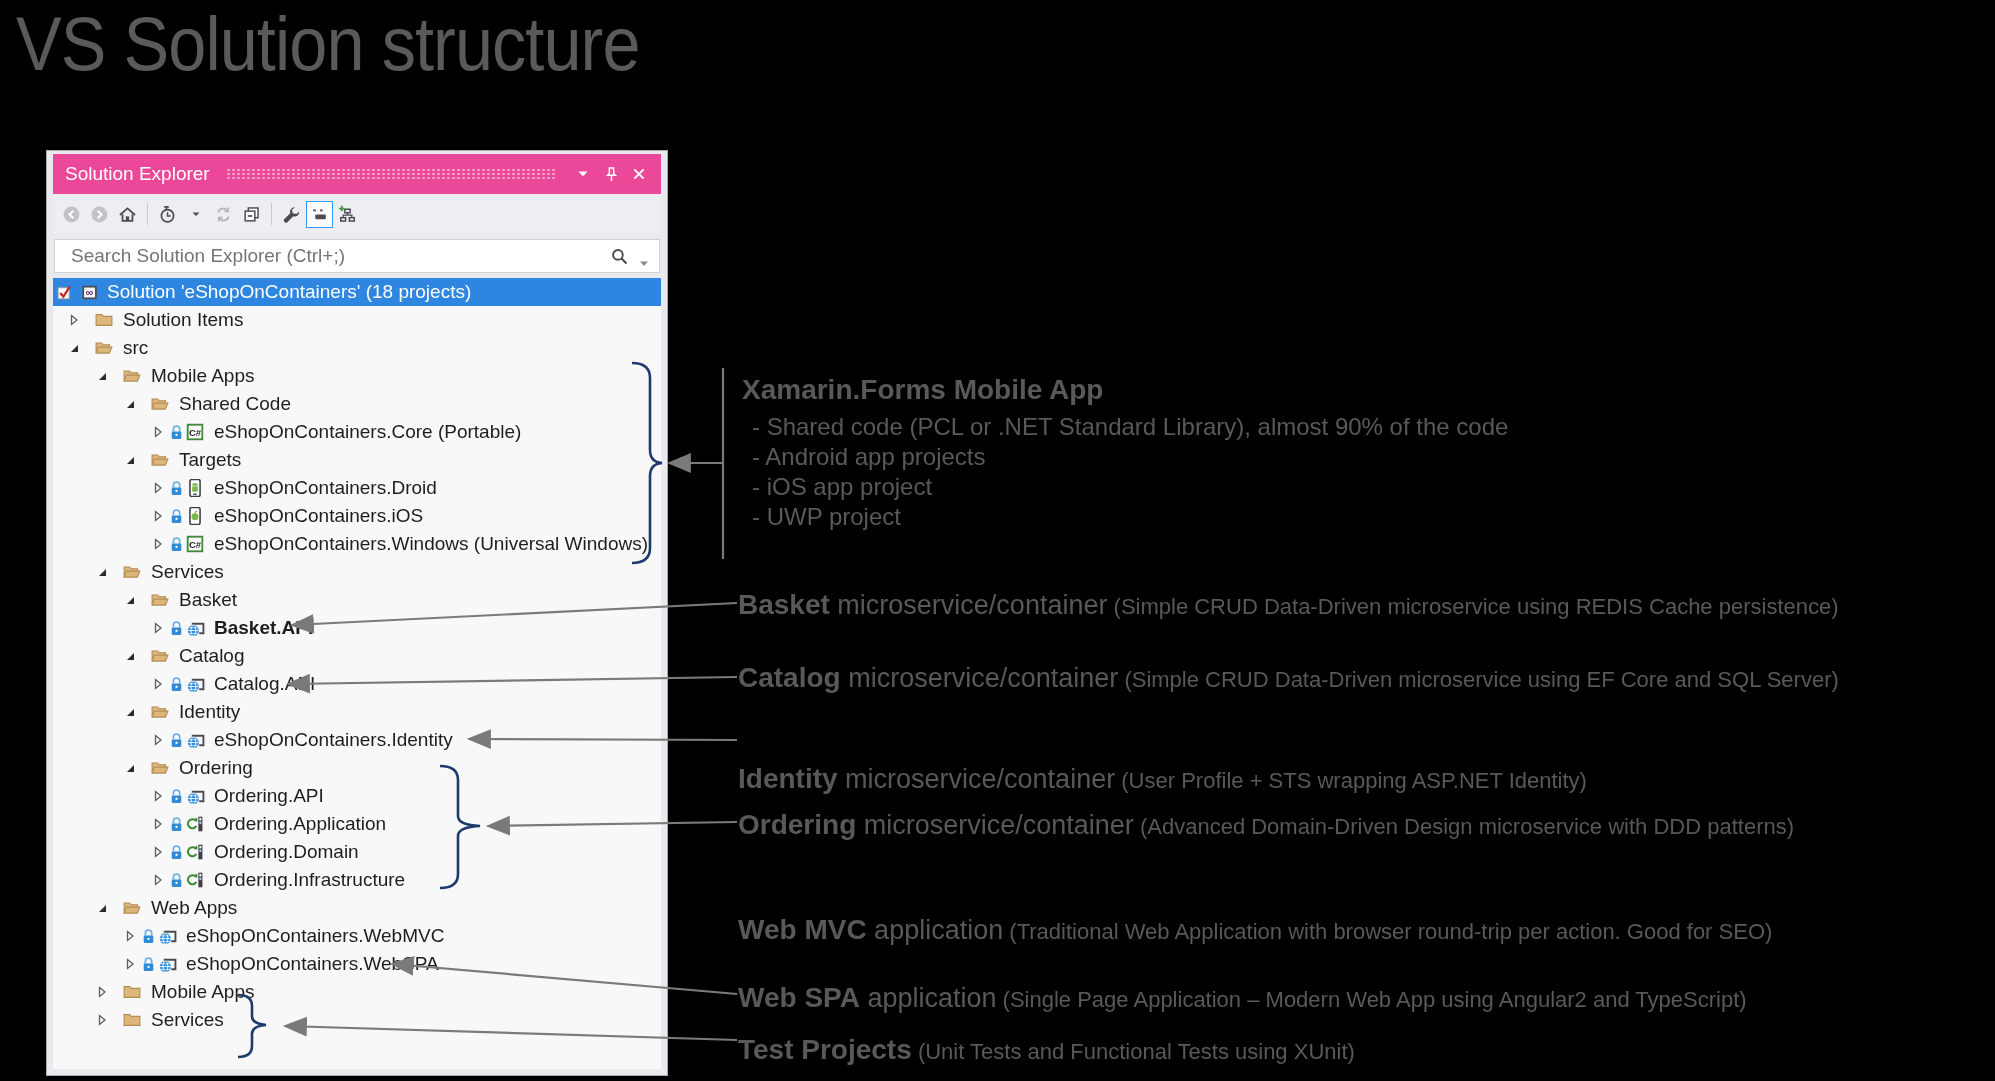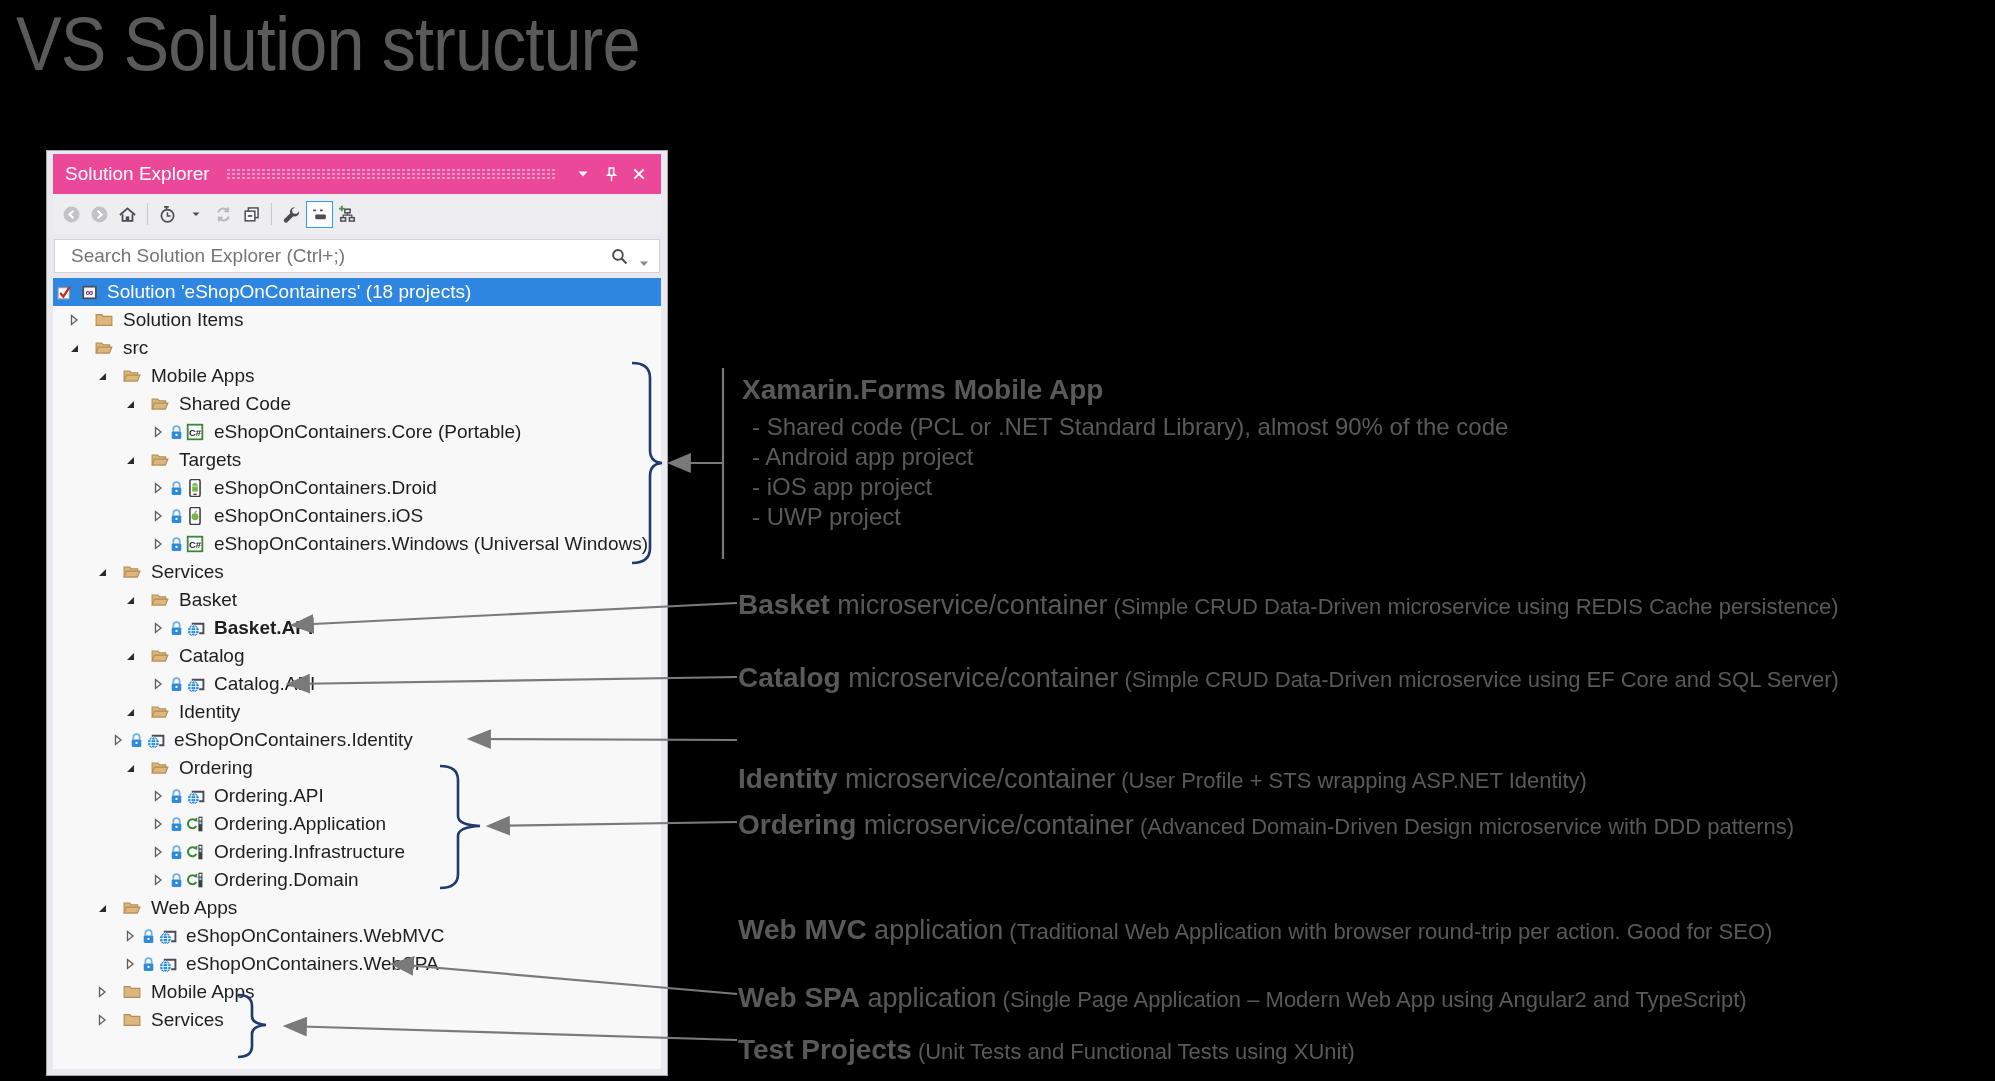--- a/index.html
+++ b/index.html
@@ -448,21 +448,21 @@
           </svg>
         </span>
         <span class="nodeicon">
           <svg width="18" height="18" viewBox="0 0 16 16">
             <path d="M1 12.5 V3.5 h4.8 l1.4 1.6 H13 V7" fill="#dcb67a" stroke="#b28d55" stroke-width="1"></path>
             <path d="M3 7.2 h12 l-2.2 5.3 H1 Z" fill="#dcb67a" stroke="#b28d55" stroke-width="1"></path>
           </svg>
         </span>
         <span class="lbl">Identity</span>
       </div>
-      <div class="row projectish" style="padding-left: 57px;">
+      <div class="row projectish" style="padding-left: 97px;">
         <span class="expander">
           <svg width="16" height="16" viewBox="0 0 16 16">
             <path d="M5.5 3.5 L11 8 L5.5 12.5 Z" fill="none" stroke="#5e5e5e" stroke-width="1.3"></path>
           </svg>
         </span>
         <span class="lock">
           <svg width="15" height="17" viewBox="0 0 14 16">
             <path d="M4 7 V5 a3 3 0 0 1 6 0 v2" fill="none" stroke="#6fb0e8" stroke-width="1.6"></path>
             <rect x="2.5" y="7" width="9" height="7" rx="1" fill="#2d8bd8"></rect>
             <circle cx="7" cy="10.2" r="1.1" fill="#fff"></circle>
@@ -558,21 +558,21 @@
         </span>
         <span class="nodeicon">
           <svg width="18" height="18" viewBox="0 0 16 16">
             <rect x="11" y="1.5" width="3.6" height="13" fill="#3f3f46"></rect>
             <rect x="11.9" y="2.6" width="1.8" height="2.2" fill="#fff"></rect>
             <rect x="11.9" y="5.9" width="1.8" height="2.2" fill="#9bd1f5"></rect>
             <path d="M8.8 5.2 A4 4 0 1 0 9.2 9.8" fill="none" stroke="#388a34" stroke-width="1.8"></path>
             <path d="M10 2.2 L10 6.2 L6.6 4.2 Z" fill="#388a34"></path>
           </svg>
         </span>
-        <span class="lbl">Ordering.Infrastructure</span>
+        <span class="lbl">Ordering.Domain</span>
       </div>
       <div class="row projectish" style="padding-left: 97px;">
         <span class="expander">
           <svg width="16" height="16" viewBox="0 0 16 16">
             <path d="M5.5 3.5 L11 8 L5.5 12.5 Z" fill="none" stroke="#5e5e5e" stroke-width="1.3"></path>
           </svg>
         </span>
         <span class="lock">
           <svg width="15" height="17" viewBox="0 0 14 16">
             <path d="M4 7 V5 a3 3 0 0 1 6 0 v2" fill="none" stroke="#6fb0e8" stroke-width="1.6"></path>
@@ -582,21 +582,21 @@
         </span>
         <span class="nodeicon">
           <svg width="18" height="18" viewBox="0 0 16 16">
             <rect x="11" y="1.5" width="3.6" height="13" fill="#3f3f46"></rect>
             <rect x="11.9" y="2.6" width="1.8" height="2.2" fill="#fff"></rect>
             <rect x="11.9" y="5.9" width="1.8" height="2.2" fill="#9bd1f5"></rect>
             <path d="M8.8 5.2 A4 4 0 1 0 9.2 9.8" fill="none" stroke="#388a34" stroke-width="1.8"></path>
             <path d="M10 2.2 L10 6.2 L6.6 4.2 Z" fill="#388a34"></path>
           </svg>
         </span>
-        <span class="lbl">Ordering.Domain</span>
+        <span class="lbl">Ordering.Infrastructure</span>
       </div>
       <div class="row folderish" style="padding-left: 41px;">
         <span class="expander">
           <svg width="16" height="16" viewBox="0 0 16 16">
             <path d="M12 5 L12 12 L5 12 Z" fill="#2b2b2b"></path>
           </svg>
         </span>
         <span class="nodeicon">
           <svg width="18" height="18" viewBox="0 0 16 16">
             <path d="M1 12.5 V3.5 h4.8 l1.4 1.6 H13 V7" fill="#dcb67a" stroke="#b28d55" stroke-width="1"></path>
@@ -681,21 +681,21 @@
         </span>
         <span class="lbl">Services</span>
       </div>
     </div>
 </div>
 
 <div class="xam-block">
   <div class="xam-heading">Xamarin.Forms Mobile App</div>
   <div id="xam-bullets">
       <div class="xam-line">- Shared code (PCL or .NET Standard Library), almost 90% of the code</div>
-      <div class="xam-line">- Android app project</div>
+      <div class="xam-line">- Android app projects</div>
       <div class="xam-line">- iOS app project</div>
       <div class="xam-line">- UWP project</div>
     </div>
 </div>
 <div id="notes">
     <div class="note note-basket"><span class="b">Basket</span><span class="m"> microservice/container</span><span class="p"> (Simple CRUD Data-Driven microservice using REDIS Cache persistence)</span></div>
     <div class="note note-catalog"><span class="b">Catalog</span><span class="m"> microservice/container</span><span class="p"> (Simple CRUD Data-Driven microservice using EF Core and SQL Server)</span></div>
     <div class="note note-identity"><span class="b">Identity</span><span class="m"> microservice/container</span><span class="p"> (User Profile + STS wrapping ASP.NET Identity)</span></div>
     <div class="note note-ordering"><span class="b">Ordering</span><span class="m"> microservice/container</span><span class="p"> (Advanced Domain-Driven Design microservice with DDD patterns)</span></div>
     <div class="note note-webmvc"><span class="b">Web MVC</span><span class="m"> application</span><span class="p"> (Traditional Web Application with browser round-trip per action. Good for SEO)</span></div>

